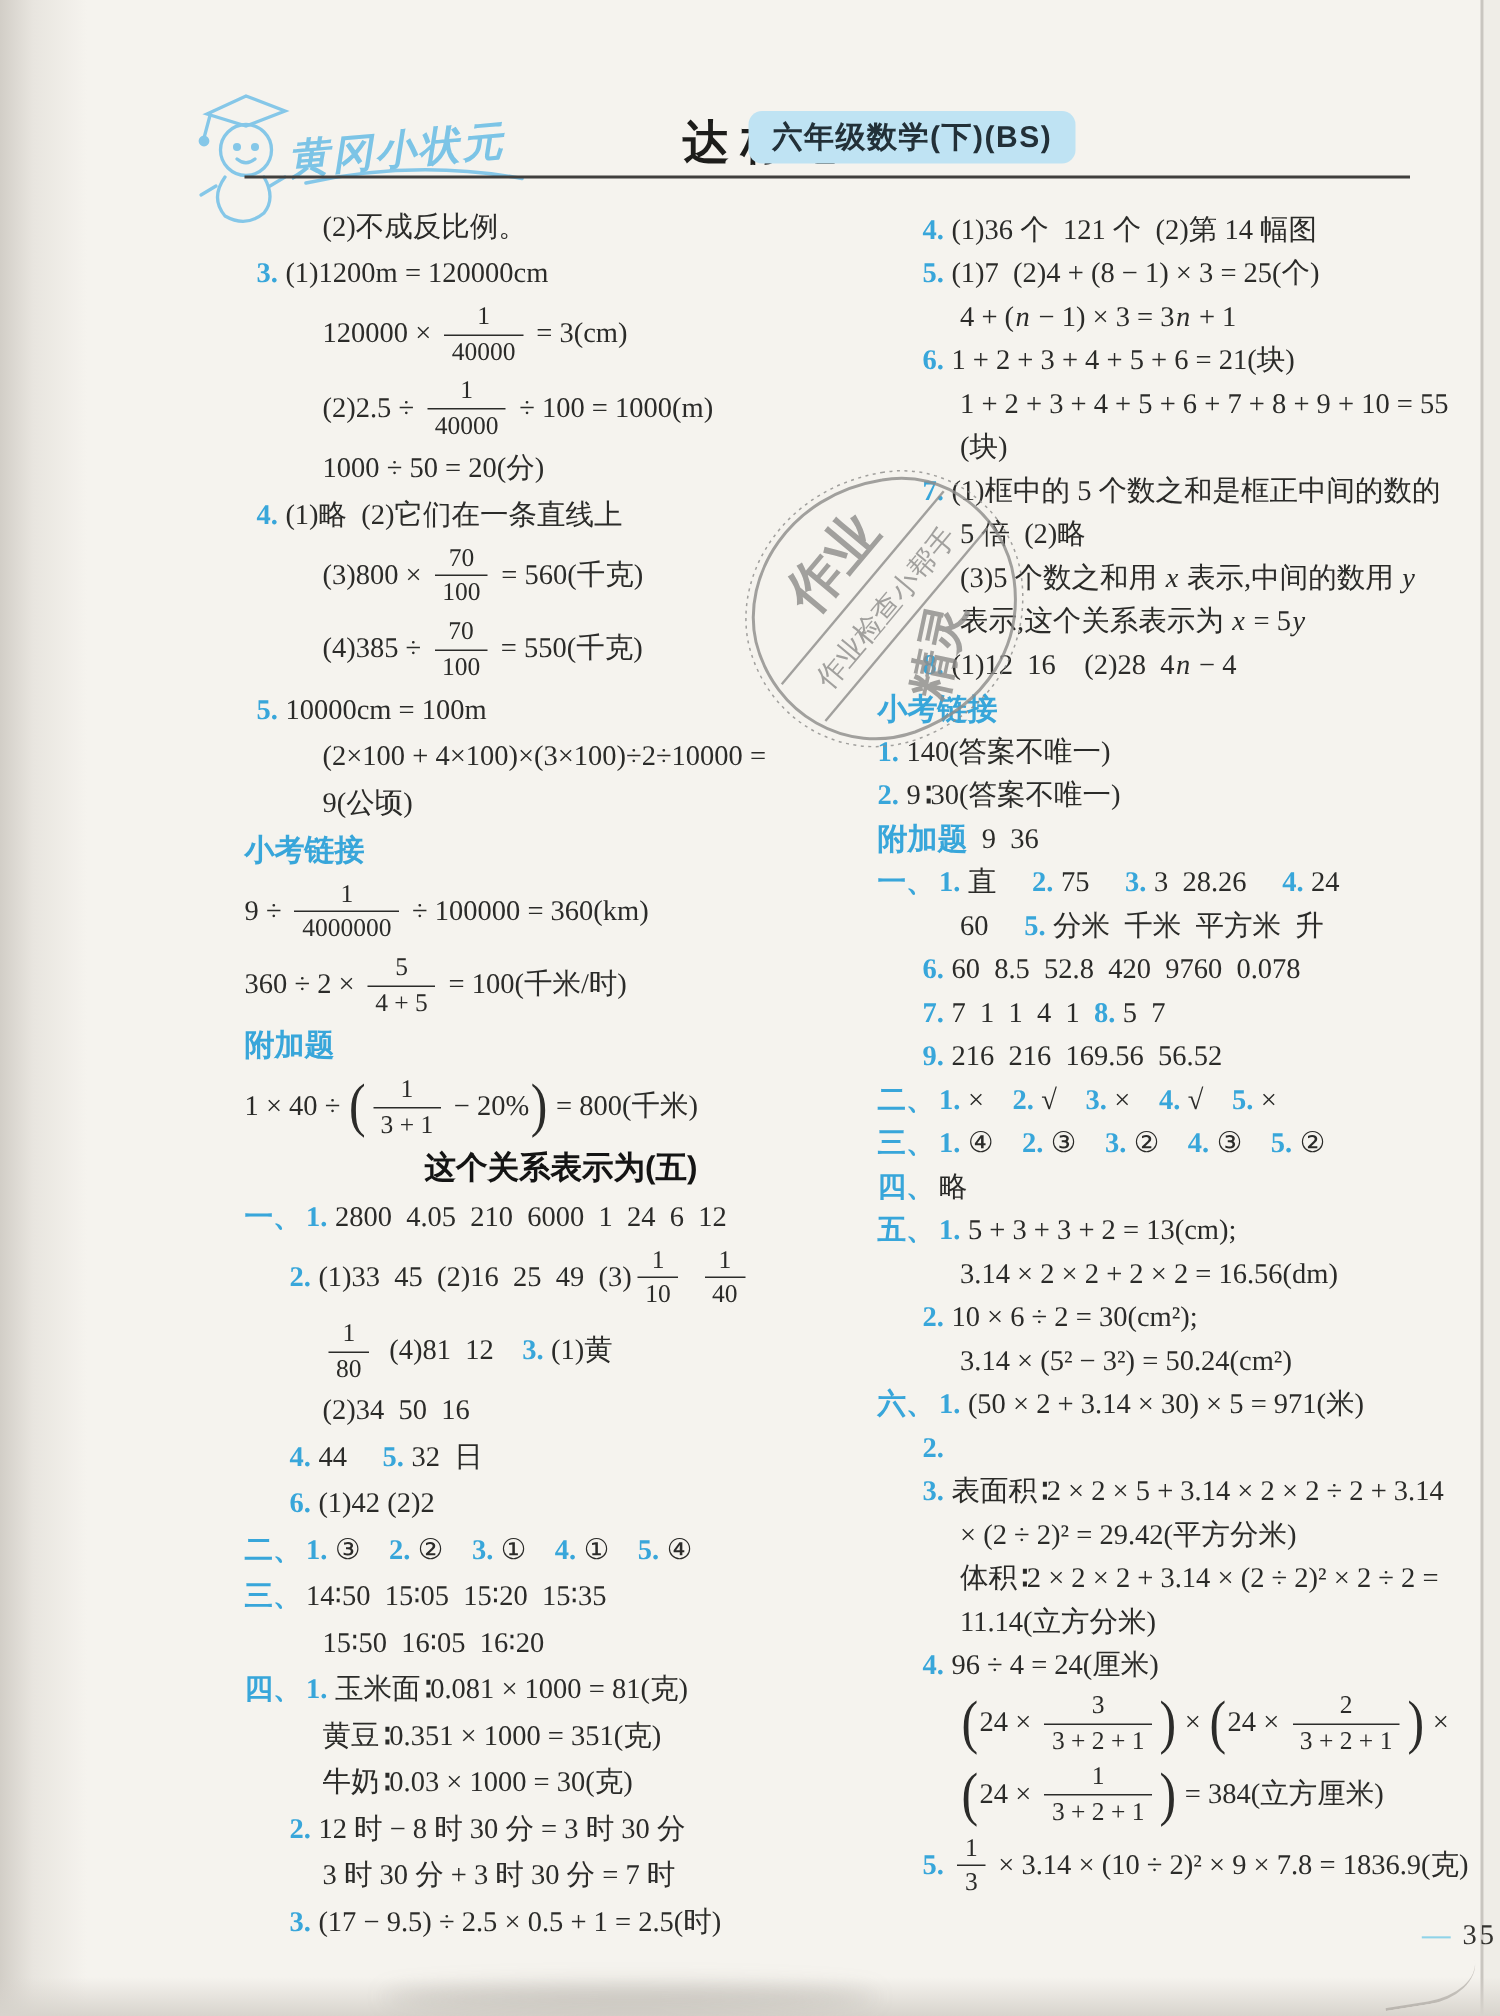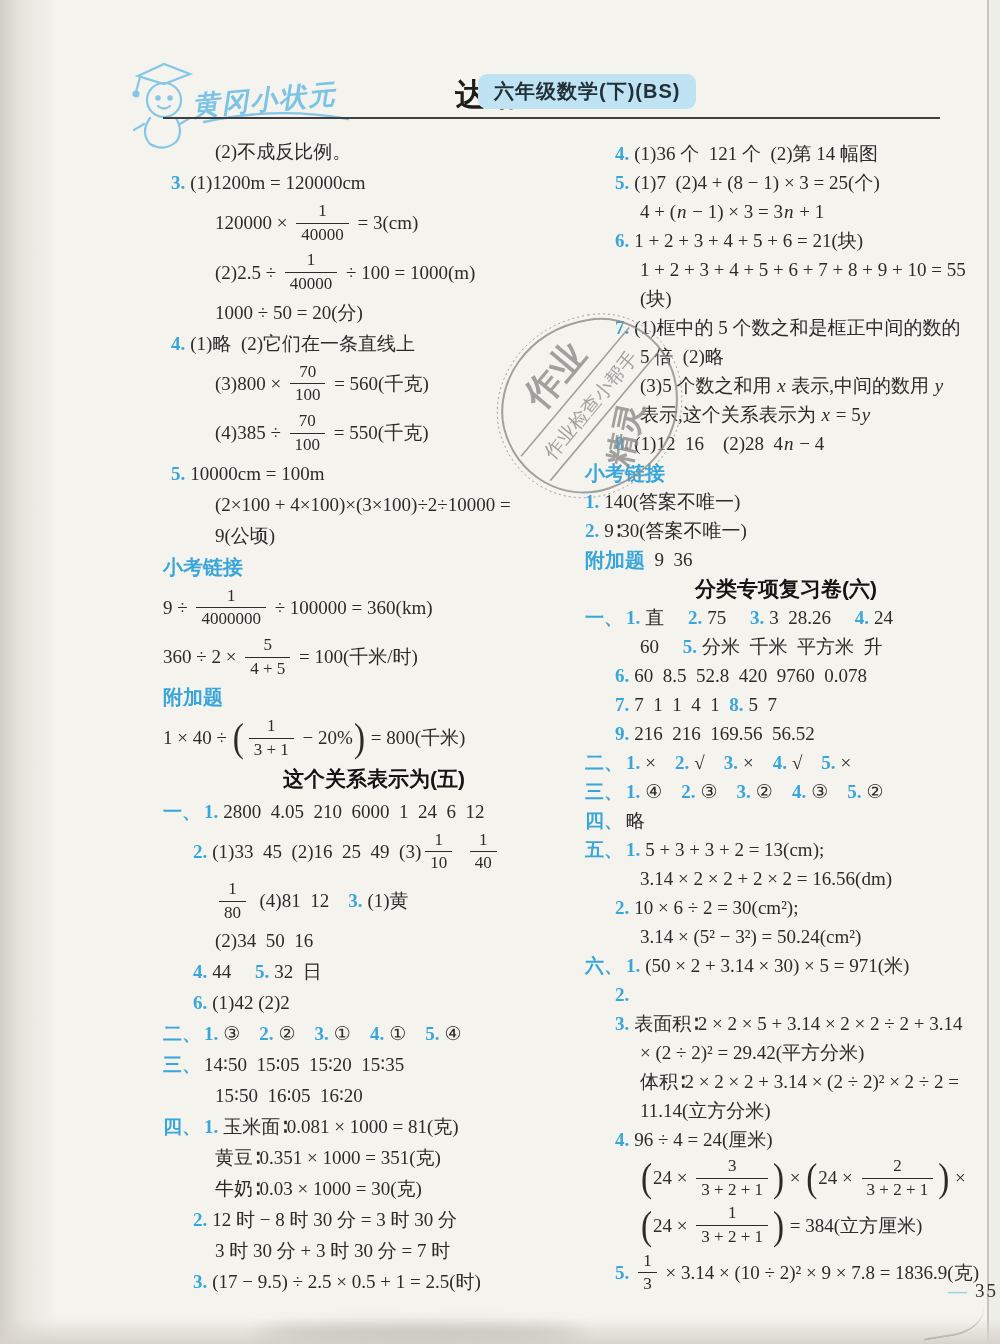--- a/index.html
+++ b/index.html
@@ -23,21 +23,21 @@
   .curl{position:absolute;right:16px;bottom:8px;width:64px;height:42px;
     border-bottom:2px solid rgba(120,115,108,.35);border-radius:0 0 55% 0;transform:rotate(-9deg);}
   
   .mascot{position:absolute;left:126px;top:54px;}
   .logo-script{position:absolute;left:192px;top:82px;font-family:"Liberation Sans",sans-serif;
     font-style:italic;font-weight:700;font-size:27px;letter-spacing:2px;color:#7cc4e6;
     transform:rotate(-5deg);}
   .logo-swoosh{position:absolute;left:200px;top:110px;}
   .page-title{position:absolute;left:455px;top:74px;font-family:"Liberation Sans",sans-serif;
     font-weight:700;font-size:31px;letter-spacing:8px;color:#1d1d1b;}
-  .badge{position:absolute;left:478px;top:74px;background:var(--badge);border-radius:9px;
+  .badge{position:absolute;left:499px;top:74px;background:var(--badge);border-radius:9px;
     padding:4px 16px;font-family:"Liberation Sans",sans-serif;font-weight:700;font-size:20px;
     color:#223038;letter-spacing:1px;}
   .rule{position:absolute;left:163px;top:117px;width:777px;height:2px;background:#403f3d;}
   
   .col{position:absolute;top:140px;color:var(--ink);font-size:19px;line-height:24px;}
   #col-left{left:163px;width:422px;text-align:center;}
   #col-right{left:585px;top:142px;width:402px;}
   .line{display:flex;align-items:center;margin-bottom:7px;min-height:24px;white-space:pre;}
   .col-right .line{margin-bottom:5px;}
   .i1a{padding-left:8px;}
@@ -145,21 +145,20 @@
         <div class="line i2"><span class="t">(块)</span></div>
         <div class="line i1"><span class="num">7.</span><span class="t">(1)框中的 5 个数之和是框正中间的数的</span></div>
         <div class="line i2"><span class="t">5 倍  (2)略</span></div>
         <div class="line i2"><span class="t">(3)5 个数之和用 </span><span class="it">x</span><span class="t"> 表示,中间的数用 </span><span class="it">y</span></div>
         <div class="line i2"><span class="t">表示,这个关系表示为 </span><span class="it">x</span><span class="t"> = 5</span><span class="it">y</span></div>
         <div class="line i1"><span class="num">8.</span><span class="t">(1)12  16    (2)28  4</span><span class="it">n</span><span class="t"> − 4</span></div>
         <div class="line sec"><span class="t">小考链接</span></div>
         <div class="line i0"><span class="num">1.</span><span class="t">140(答案不唯一)</span></div>
         <div class="line i0"><span class="num">2.</span><span class="t">9∶30(答案不唯一)</span></div>
         <div class="line i0"><span class="secword">附加题</span><span class="t">  9  36</span></div>
-        <div class="line title"><span class="t">分类专项复习卷(六)</span></div>
         <div class="line i0"><span class="cnum">一、</span><span class="num">1.</span><span class="t">直     </span><span class="num">2.</span><span class="t">75     </span><span class="num">3.</span><span class="t">3  28.26     </span><span class="num">4.</span><span class="t">24</span></div>
         <div class="line i2"><span class="t">60     </span><span class="num">5.</span><span class="t">分米  千米  平方米  升</span></div>
         <div class="line i1"><span class="num">6.</span><span class="t">60  8.5  52.8  420  9760  0.078</span></div>
         <div class="line i1"><span class="num">7.</span><span class="t">7  1  1  4  1  </span><span class="num">8.</span><span class="t">5  7</span></div>
         <div class="line i1"><span class="num">9.</span><span class="t">216  216  169.56  56.52</span></div>
         <div class="line i0"><span class="cnum">二、</span><span class="num">1.</span><span class="t">×    </span><span class="num">2.</span><span class="t">√    </span><span class="num">3.</span><span class="t">×    </span><span class="num">4.</span><span class="t">√    </span><span class="num">5.</span><span class="t">×</span></div>
         <div class="line i0"><span class="cnum">三、</span><span class="num">1.</span><span class="t">④    </span><span class="num">2.</span><span class="t">③    </span><span class="num">3.</span><span class="t">②    </span><span class="num">4.</span><span class="t">③    </span><span class="num">5.</span><span class="t">②</span></div>
         <div class="line i0"><span class="cnum">四、</span><span class="t">略</span></div>
         <div class="line i0"><span class="cnum">五、</span><span class="num">1.</span><span class="t">5 + 3 + 3 + 2 = 13(cm);</span></div>
         <div class="line i2"><span class="t">3.14 × 2 × 2 + 2 × 2 = 16.56(dm)</span></div>

